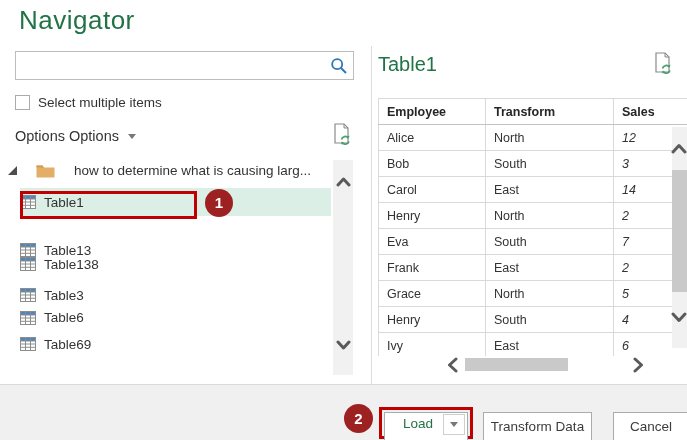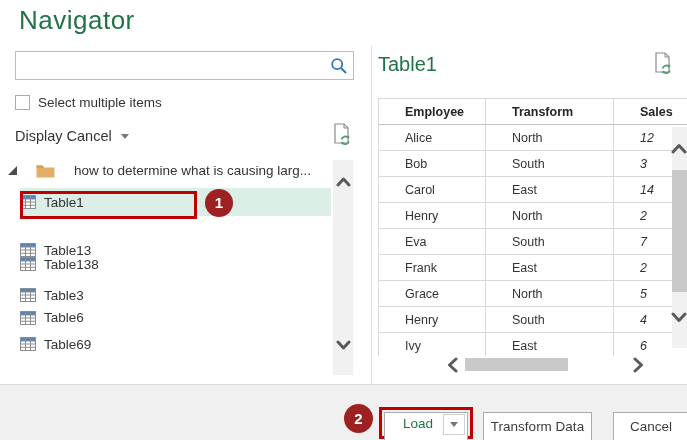--- a/index.html
+++ b/index.html
@@ -37,21 +37,21 @@
   .chev{stroke:#5a5a5a;stroke-width:3;fill:none;stroke-linecap:round;stroke-linejoin:round;}
   #tree-chev-up{left:336px;top:176px;}
   #tree-chev-down{left:336px;top:339px;}
   
   #pane-sep{left:371px;top:46px;width:1px;height:338px;background:#dcdcdc;}
   
   #preview-title{left:378px;top:53px;font-size:20px;font-weight:300;color:var(--green,#217346);}
   #preview-refresh{left:653px;top:52px;}
   #preview-wrap{left:378px;top:98px;width:309px;height:260px;overflow:hidden;}
   table.preview{border-collapse:collapse;table-layout:fixed;width:330px;}
-  table.preview th,table.preview td{border:1px solid #d9d9d9;height:25px;padding:0 0 0 26px;
+  table.preview th,table.preview td{border:1px solid #d9d9d9;height:25px;padding:0 0 0 8px;
        font-size:12.5px;text-align:left;overflow:hidden;white-space:nowrap;}
   table.preview th{font-weight:bold;border-bottom:1px solid #c3c3c3;color:#262626;}
   table.preview col:nth-child(1){width:107px;}
   table.preview col:nth-child(2){width:128px;}
   table.preview col:nth-child(3){width:95px;}
   td.num{text-align:right;font-style:italic;padding:0 40px 0 0;}
   th.num-h{padding-left:8px;}
   
   #pv-vtrack{left:672px;top:127px;width:15px;height:221px;background:#f1f1f1;}
   #pv-vthumb{left:672px;top:170px;width:15px;height:122px;background:#c9c9c9;}
@@ -87,21 +87,21 @@
     <line x1="11" y1="11" x2="16" y2="16" stroke="#2e75b6" stroke-width="1.9"></line>
   </svg>
 </div>
 
 <div class="abs" id="multi-row">
   <div id="multi-checkbox"></div>
   <div id="multi-label">Select multiple items</div>
 </div>
 
 <div class="abs" id="dispopt">
-  <span>Display Cancel</span>
+  <span>Options Options</span>
   <span class="caret-down"></span>
 </div>
 <svg class="abs refresh-icon" id="tree-refresh" viewBox="0 0 20 22">
   <path d="M3,1 h9 l4,4 v15 h-13 z" fill="#fff" stroke="#8a8a8a" stroke-width="1.2"></path>
   <path d="M12,1 v4 h4 z" fill="#e8e8e8" stroke="#8a8a8a" stroke-width="1"></path>
   <path d="M9.5,16.5 a4,4 0 0 1 7,-1.5" fill="none" stroke="#4c9e6e" stroke-width="1.7"></path>
   <path d="M17.5,12.5 l-0.6,3 -2.8,-1.2 z" fill="#4c9e6e"></path>
   <path d="M17,18.5 a4,4 0 0 1 -7,1" fill="none" stroke="#4c9e6e" stroke-width="1.7"></path>
   <path d="M9.2,21.5 l0.4,-3 2.8,1.4 z" fill="#4c9e6e"></path>
 </svg>

